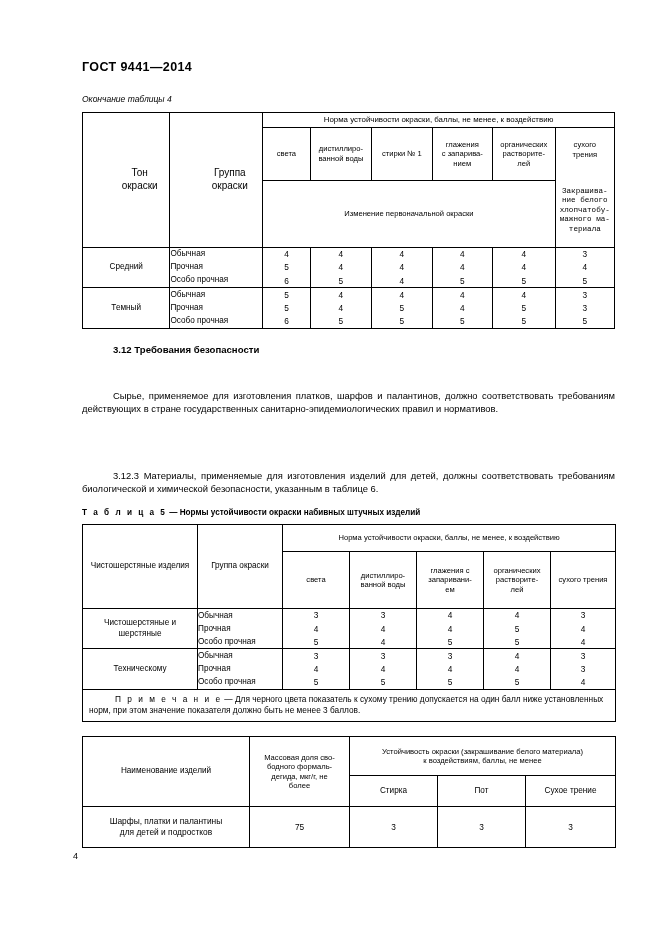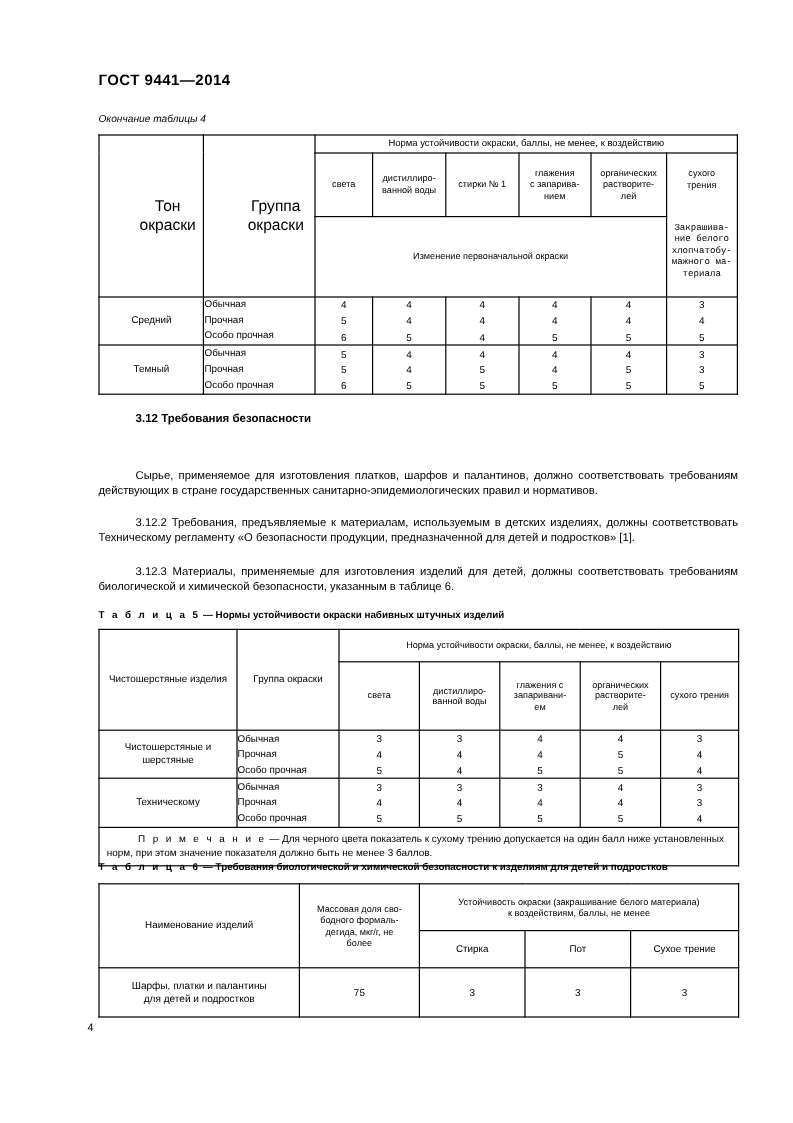--- a/index.html
+++ b/index.html
@@ -53,21 +53,21 @@
   .tbl td.thick-top { border-top-width: 1.6px; }
   .numcell { font-size: 8.3px; }
 
   
   #table4 {
     left: 82px;
     top: 112px;
     width: 533px;
   }
   #table4 .hdr-main { font-size: 7.9px; }
-  #table4 .side-label { font-size: 13px; padding-left: 30px; }
+  #table4 .side-label { font-size: 10px; padding-left: 30px; }
   #table4 .grp { font-size: 8.2px; text-align: left; padding-left: 10px; }
   #table4 .tone { font-size: 8.2px; text-align: center; }
   #table4 .stack { padding: 0; }
   #table4 .stack .ln { padding: 1.4px 0; }
 
   
   .sec-title {
     position: absolute;
     left: 113px;
     top: 344px;
@@ -256,21 +256,20 @@
           <div class="ln">3</div>
           <div class="ln">3</div>
           <div class="ln">5</div>
         </td>
       </tr>
     </tbody>
   </table>
 
   <div class="sec-title">3.12  Требования безопасности</div>
   <div class="para p2">Сырье, применяемое для изготовления платков, шарфов и палантинов, должно соответствовать требованиям действующих в стране государственных санитарно-эпидемиологических правил и нормативов.</div>
-  <div class="para p3">3.12.2  Требования, предъявляемые к материалам, используемым в детских изделиях, должны соответствовать Техническому регламенту «О безопасности продукции, предназначенной для детей и подростков» [1].</div>
   <div class="para p4">3.12.3  Материалы, применяемые для изготовления изделий для детей, должны соответствовать требованиям биологической и химической безопасности, указанным в таблице 6.</div>
 
   <div class="tbl-caption" id="cap5">
     <span class="sp">Т а б л и ц а  5</span><span> — Нормы устойчивости окраски набивных штучных изделий</span>
   </div>
 
   <table class="tbl" id="table5">
     <colgroup>
       <col style="width:115px">
       <col style="width:85px">
@@ -369,23 +368,20 @@
       </tr>
 
       <tr>
         <td colspan="7" class="note">
           <span style="display:inline-block; width:26px"></span><span class="sp">П р и м е ч а н и е</span><span> — Для черного цвета показатель к сухому трению допускается на один балл ниже установленных норм, при этом значение показателя должно быть не менее 3 баллов.</span>
         </td>
       </tr>
     </tbody>
   </table>
 
-  <div class="tbl-caption" id="cap6">
-    <span class="sp">Т а б л и ц а   6</span><span> — Требования биологической и химической безопасности к изделиям для детей и подростков</span>
-  </div>
 
   <table class="tbl" id="table6">
     <colgroup>
       <col style="width:167px">
       <col style="width:100px">
       <col style="width:88px">
       <col style="width:88px">
       <col style="width:90px">
     </colgroup>
     <tbody>

